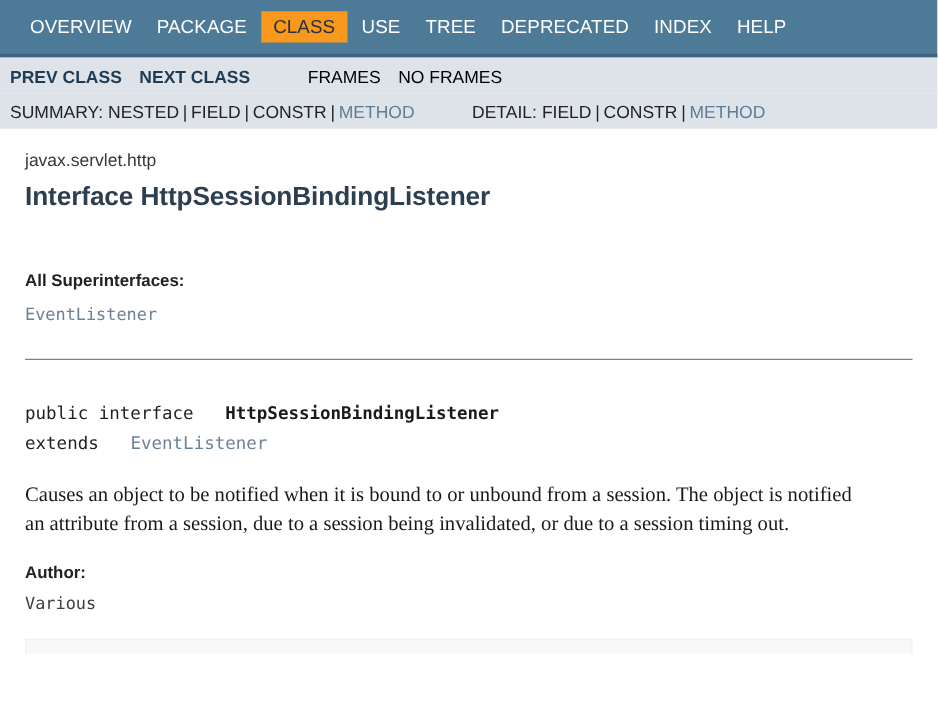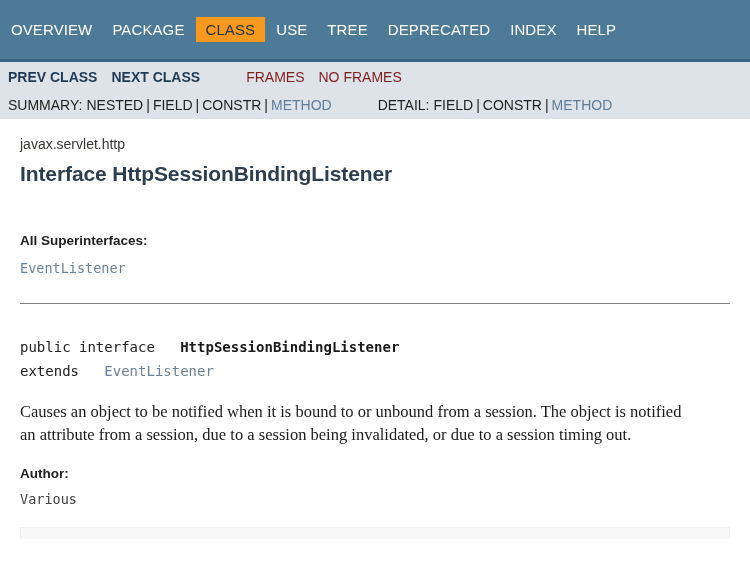--- a/index.html
+++ b/index.html
@@ -13,25 +13,25 @@
     background: #ffffff;
     font-family: "Liberation Sans", sans-serif;
     font-size: 14px;
     color: #353833;
   }
 
   
   .topnav {
     background: #4d7a97;
     border-bottom: 3px solid #3d6480;
-    height: 62px;
+    height: 46px;
     box-sizing: border-box;
     display: flex;
     align-items: center;
-    padding-left: 1px;
+    padding-left: 14px;
   }
   .topnav-item {
     color: #ffffff;
     font-family: "Liberation Sans", sans-serif;
     font-size: 15px;
     font-weight: normal;
     padding: 4px 9px;
     margin: 0 1px;
     letter-spacing: 0.1px;
     white-space: nowrap;
@@ -56,21 +56,21 @@
   .subnav-row1 { height: 29px; }
   .subnav-row2 { height: 28px; }
 
   .navlink-strong {
     color: #1f3b54;
     font-weight: bold;
     white-space: nowrap;
     cursor: pointer;
   }
   .navlink-muted {
-    color: #7f1d1d;
+    color: #000000;
     white-space: nowrap;
     cursor: pointer;
   }
   .navlink-plain {
     color: #222222;
     white-space: nowrap;
   }
   .navlink-blue {
     color: #5d7d9a;
     white-space: nowrap;

